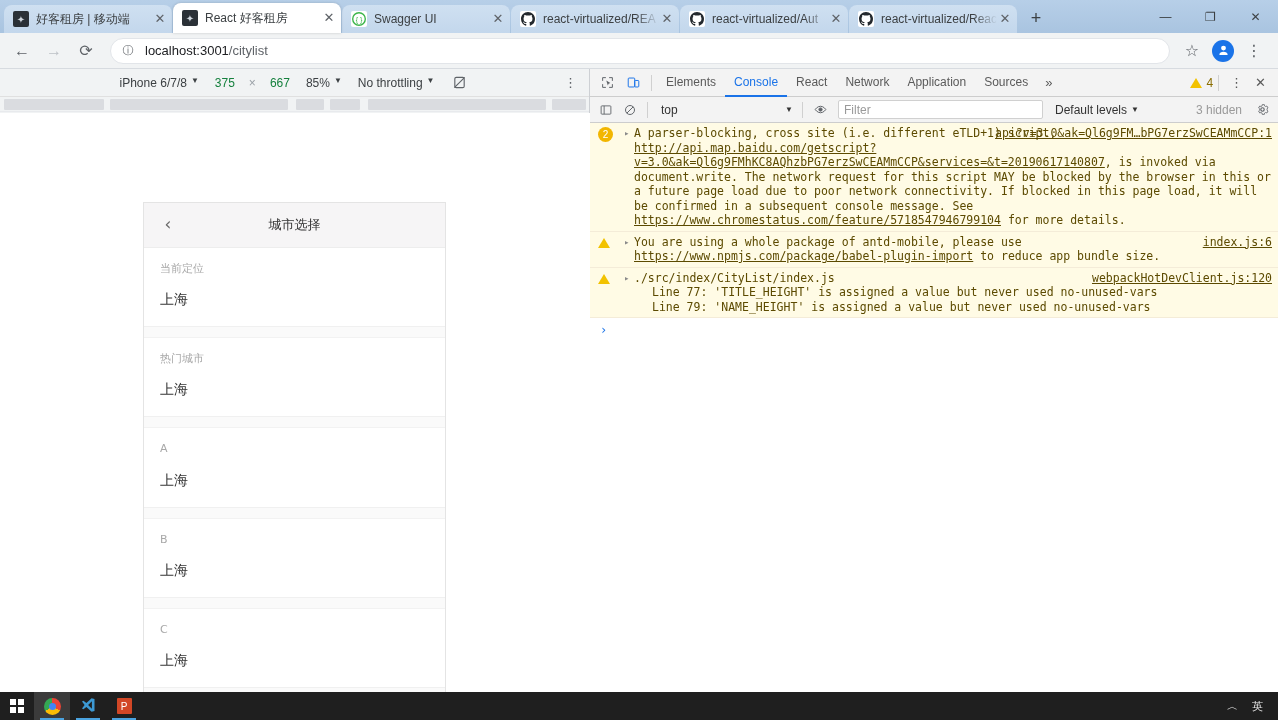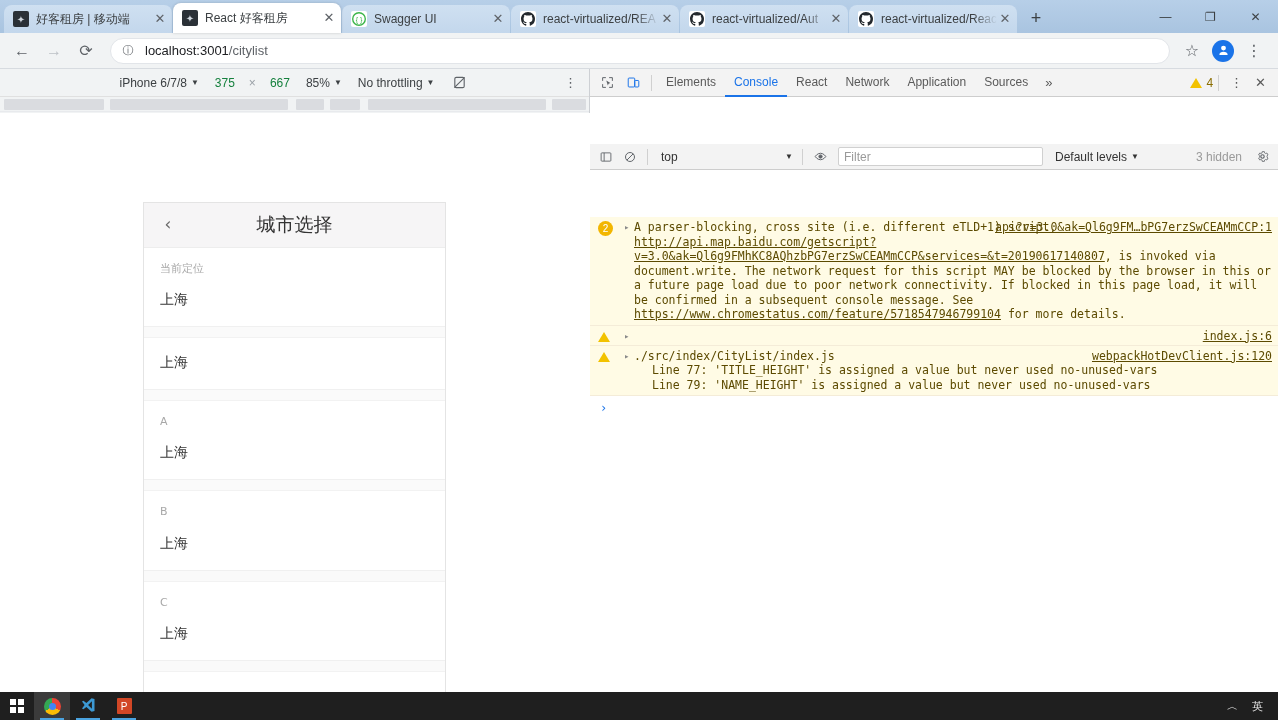--- a/index.html
+++ b/index.html
@@ -97,30 +97,30 @@
   .tb-right .navbtn { margin: 0 2px; }
   .avatar {
     width: 22px; height: 22px; border-radius:50%; background:#1a73e8;
     display:flex; align-items:center; justify-content:center;
     color:#fff; font-size:11px; margin: 0 4px;
   }
 
   
   .content { display:flex; height: 623px; background:#fff; }
   .left-pane { width: 590px; height: 623px; position: relative; background:#f1f3f4; border-right:1px solid #cdd0d4;}
-  .right-pane { width: 688px; height: 623px; background:#fff; display:flex; flex-direction:column;gap:47px; }
+  .right-pane { width: 688px; height: 623px; background:#fff; display:flex; flex-direction:column; }
 
   
   .device-toolbar {
     height: 28px; background:#f1f3f4; border-bottom:1px solid #e0e0e0;
     display:flex; align-items:center; justify-content:center;
     font-size: 12px; color:#3c4043; position:relative;
   }
   .dt-group { display:flex; align-items:center; }
-  .dt-item { margin: 0 8px; display:flex; align-items:center; white-space:nowrap; }
+  .dt-item { margin: 0 8px; display:flex; align-items:flex-start; white-space:nowrap; }
   .dt-item .caret { margin-left: 4px; font-size: 8px; }
   .dt-dim { color:#15803d; }
   .dt-x { color:#9aa0a6; margin: 0 6px; }
   .dt-icon { margin: 0 10px; color:#5f6368; font-size: 14px; display:flex; align-items:center;}
   .dt-kebab { position:absolute; right: 12px; color:#5f6368; font-size: 13px; line-height: 1;}
 
   
   .ruler {
     height: 15px; background:#f1f3f4; position:relative; border-bottom:1px solid #e8eaed;
   }
@@ -139,21 +139,21 @@
   .phone-header {
     height: 45px; background:#f6f5f6; display:flex; align-items:center;
     position:relative; border-bottom: 1px solid #ededed;
   }
   .phone-header .back {
     position:absolute; left: 14px; top: 11px;
     width: 20px; height: 20px; display:flex; align-items:center; justify-content:center;
     color:#6b6b6b; font-size: 17px;
   }
   .phone-header .title {
-    width:100%; text-align:center; font-size: 19px; color:#333;
+    width:100%; text-align:center; font-size: 13px; color:#333;
   }
   .phone-body { height: 444px; overflow:hidden; background:#fff; }
   .sec-title {
     font-size: 11px; color:#a8a8a8; padding: 14px 16px 0 16px; line-height: 1.2;
     background:#fff;
   }
   .sec-item {
     font-size: 14px; color:#333; padding: 16px 16px 17px 16px;
     border-bottom: 1px solid #f0f0f0; background:#fff;
   }
@@ -392,20 +392,21 @@
               <div class="title">城市选择</div>
             </div>
 
             <div class="phone-body">
               <div>
                 <div class="sec-title">当前定位</div>
                 <div class="sec-item">上海</div>
               </div>
               <div class="sec-gap"></div>
               <div>
+                <div class="sec-title">热门城市</div>
                 <div class="sec-item">上海</div>
               </div>
               <div class="sec-gap"></div>
               <div>
                 <div class="sec-title">A</div>
                 <div class="sec-item">上海</div>
               </div>
               <div class="sec-gap"></div>
               <div>
                 <div class="sec-title">B</div>
@@ -510,20 +511,21 @@
             <span class="arrow">▸</span>
             <span class="text"><span>A parser-blocking, cross site (i.e. different eTLD+1) script, </span><a href="#">http://api.map.baidu.com/getscript?v=3.0&amp;ak=Ql6g9FMhKC8AQhzbPG7erzSwCEAMmCCP&amp;services=&amp;t=20190617140807</a><span>, is invoked via document.write. The network request for this script MAY be blocked by the browser in this or a future page load due to poor network connectivity. If blocked in this page load, it will be confirmed in a subsequent console message. See </span><a href="#">https://www.chromestatus.com/feature/5718547946799104</a><span> for more details.</span></span>
             <a class="src-link" href="#">api?v=3.0&amp;ak=Ql6g9FM…bPG7erzSwCEAMmCCP:1</a>
           </div>
 
           <div class="msg">
             <span class="gutter">
               <span class="wtri"></span>
             </span>
             <span class="arrow">▸</span>
+            <span class="text"><span>You are using a whole package of antd-mobile, please use </span><a href="#">https://www.npmjs.com/package/babel-plugin-import</a><span> to reduce app bundle size.</span></span>
             <a class="src-link" href="#">index.js:6</a>
           </div>
 
           <div class="msg">
             <span class="gutter">
               <span class="wtri"></span>
             </span>
             <span class="arrow">▸</span>
             <span class="text">
               <span>./src/index/CityList/index.js</span>

